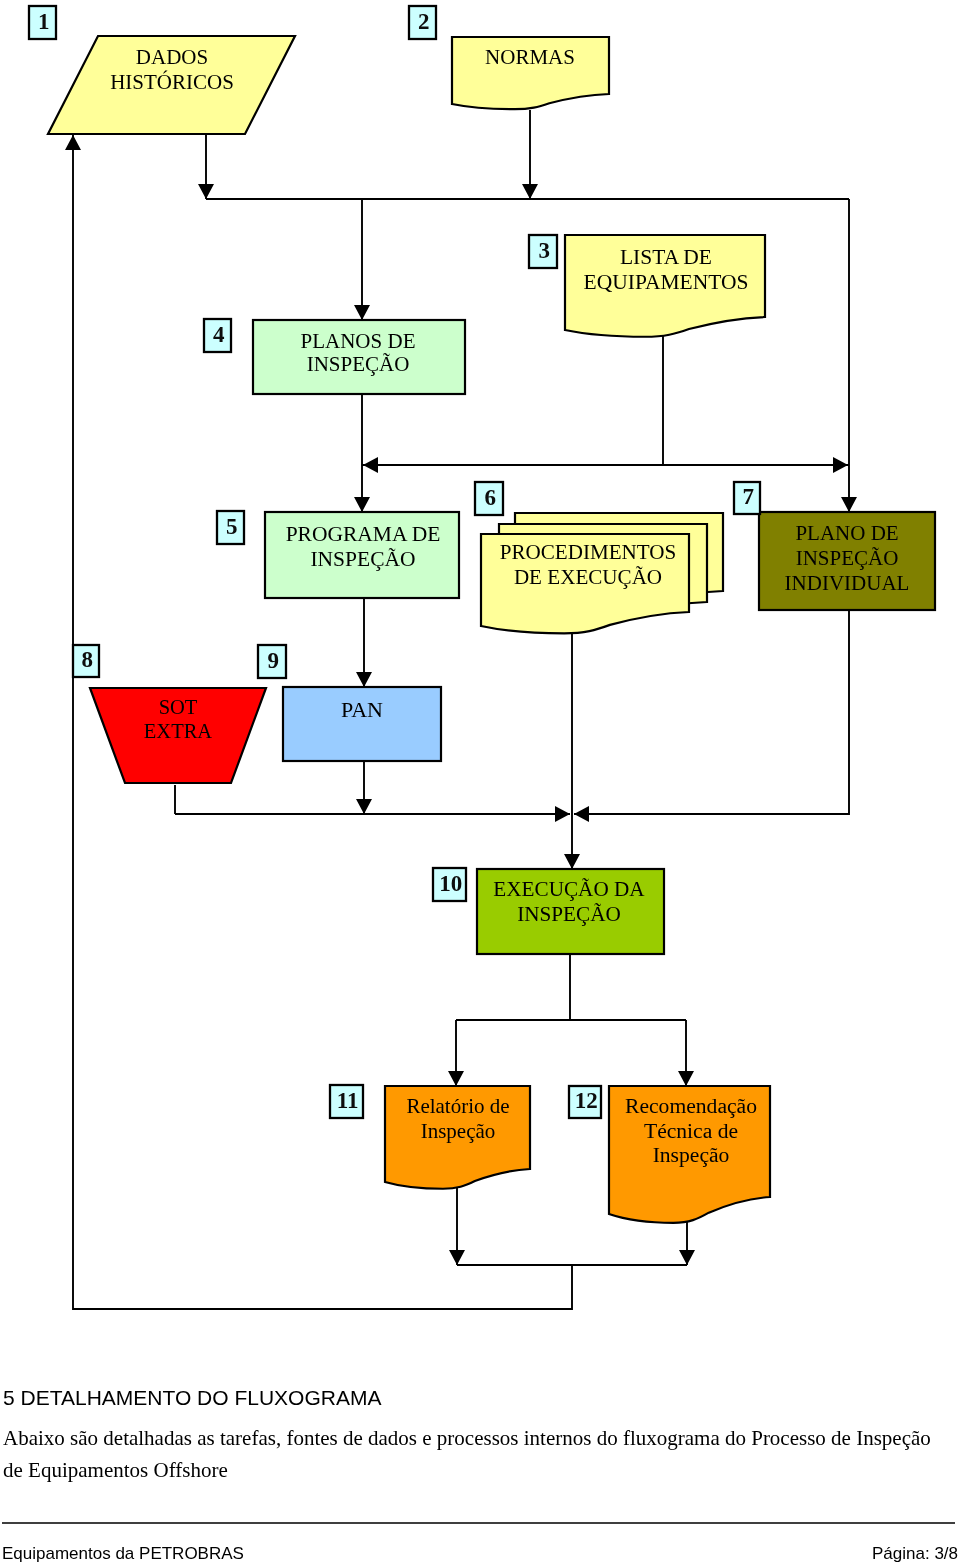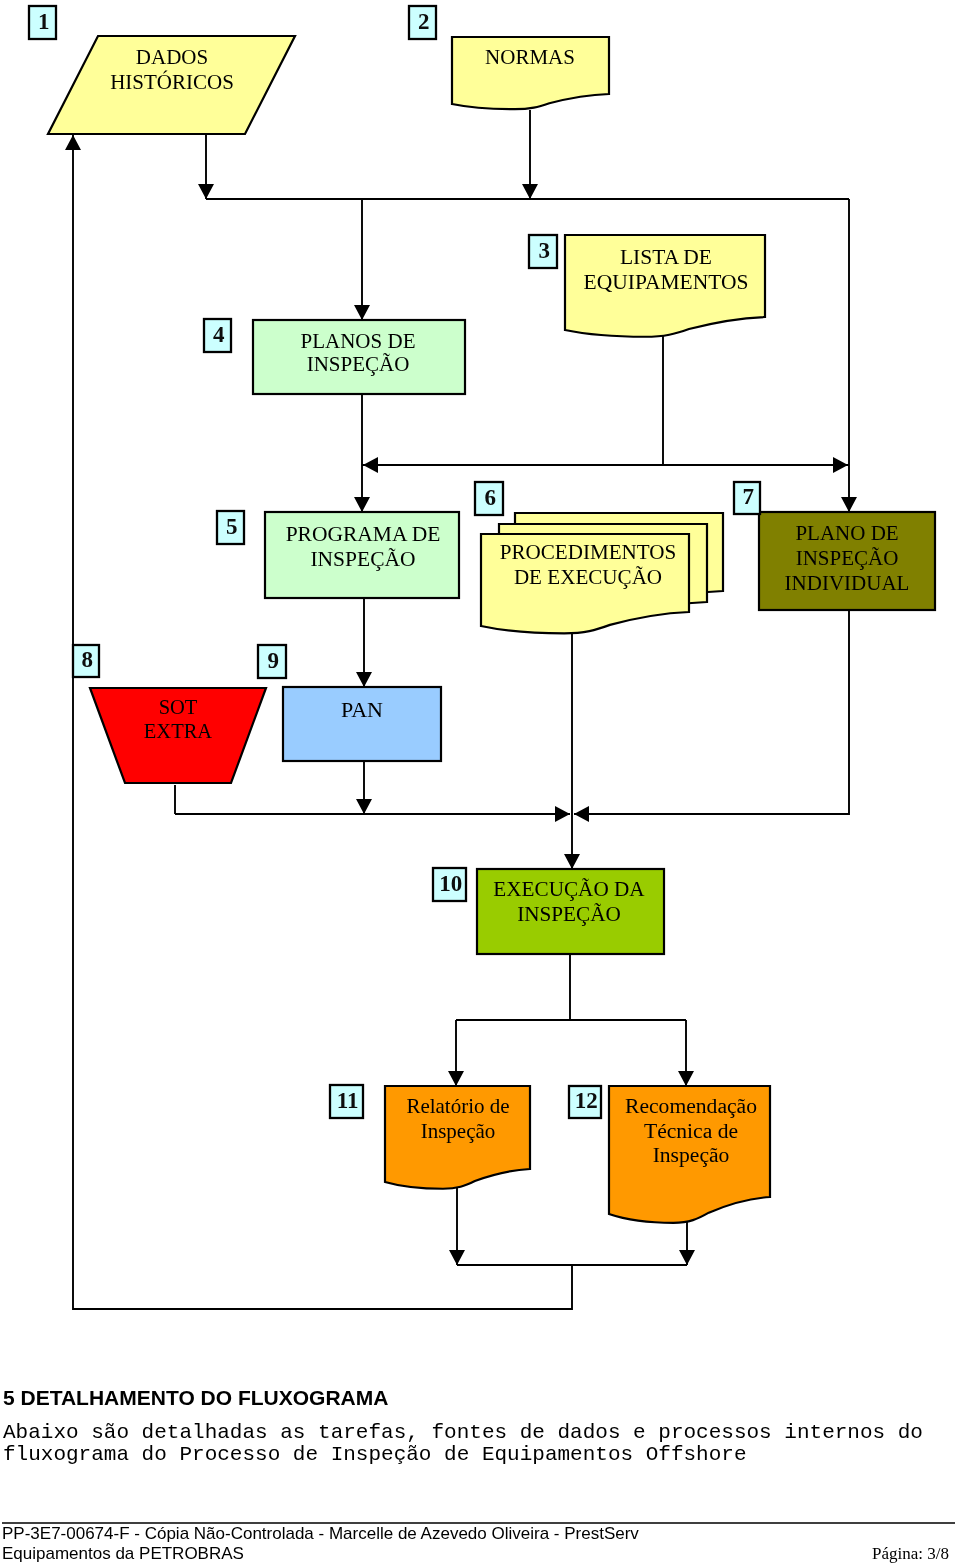--- a/index.html
+++ b/index.html
@@ -8,27 +8,27 @@
        font-family:"Liberation Sans",sans-serif;color:#000;}
   #page{position:absolute;left:0;top:0;width:960px;height:1563px;background:#fff;}
   #flow-svg{position:absolute;left:0;top:0;width:960px;height:1345px;display:block;}
   .nodelabel{font-family:"Liberation Serif",serif;fill:#000;text-anchor:middle;}
   .badgetext{font-family:"Liberation Serif",serif;font-weight:bold;fill:#0d0d0d;text-anchor:middle;}
   .shape{stroke:#000;stroke-width:2.2;stroke-linejoin:miter;}
   .badgebox{stroke:#000;stroke-width:2.3;}
   .conn{stroke:#000;stroke-width:1.9;fill:none;}
   .arrowhead{fill:#000;stroke:none;}
   #section-heading{position:absolute;left:3px;top:1387px;font-size:21px;line-height:21px;
-       font-weight:bold;font-family:"Liberation Sans",sans-serif;white-space:nowrap;}
+       font-weight:normal;font-family:"Liberation Sans",sans-serif;white-space:nowrap;}
   #body-paragraph{position:absolute;left:3px;top:1422px;width:951px;font-size:21px;
-       line-height:22px;font-family:Liberation Mono, monospace;}
+       line-height:32px;font-family:Liberation Serif, serif;}
   #footer-rule{position:absolute;left:2px;top:1522px;width:953px;height:1.6px;background:#3f3f3f;}
   #footer-left1{position:absolute;left:2px;top:1525px;font-size:17px;line-height:17px;font-family:"Liberation Sans",sans-serif;white-space:nowrap;}
   #footer-left2{position:absolute;left:2px;top:1545px;font-size:17px;line-height:17px;font-family:"Liberation Sans",sans-serif;white-space:nowrap;}
-  #footer-page{position:absolute;left:872px;top:1545px;font-size:17px;line-height:17px;font-family:Liberation Serif, serif;white-space:nowrap;}
+  #footer-page{position:absolute;left:872px;top:1545px;font-size:17px;line-height:17px;font-family:Liberation Sans, sans-serif;white-space:nowrap;}
 </style>
 </head>
 <body>
 
 <div id="page">
 
   <svg id="flow-svg" viewBox="0 0 960 1345" xmlns="http://www.w3.org/2000/svg">
     <g id="conn-layer">
         <polyline points="206,134 206,199" class="conn"></polyline>
         <path d="M 206 199 L 198 184 L 214 184 Z" class="arrowhead"></path>
@@ -138,16 +138,15 @@
         <text x="458" y="1138" class="nodelabel" font-size="21">Inspeção</text>
         <text x="691" y="1113" class="nodelabel" font-size="21.6">Recomendação</text>
         <text x="691" y="1138" class="nodelabel" font-size="21.6">Técnica de</text>
         <text x="691" y="1162" class="nodelabel" font-size="21.6">Inspeção</text>
       </g>
   </svg>
 
   <div id="section-heading">5 DETALHAMENTO DO FLUXOGRAMA</div>
   <div id="body-paragraph">Abaixo são detalhadas as tarefas, fontes de dados e processos internos do fluxograma do Processo de Inspeção de Equipamentos Offshore</div>
   <div id="footer-rule"></div>
-  <div id="footer-left1">PP-3E7-00674-F - Cópia Não-Controlada - Marcelle de Azevedo Oliveira - PrestServ</div>
   <div id="footer-left2">Equipamentos da PETROBRAS</div>
   <div id="footer-page">Página: 3/8</div>
 </div>
 
 </body></html>

